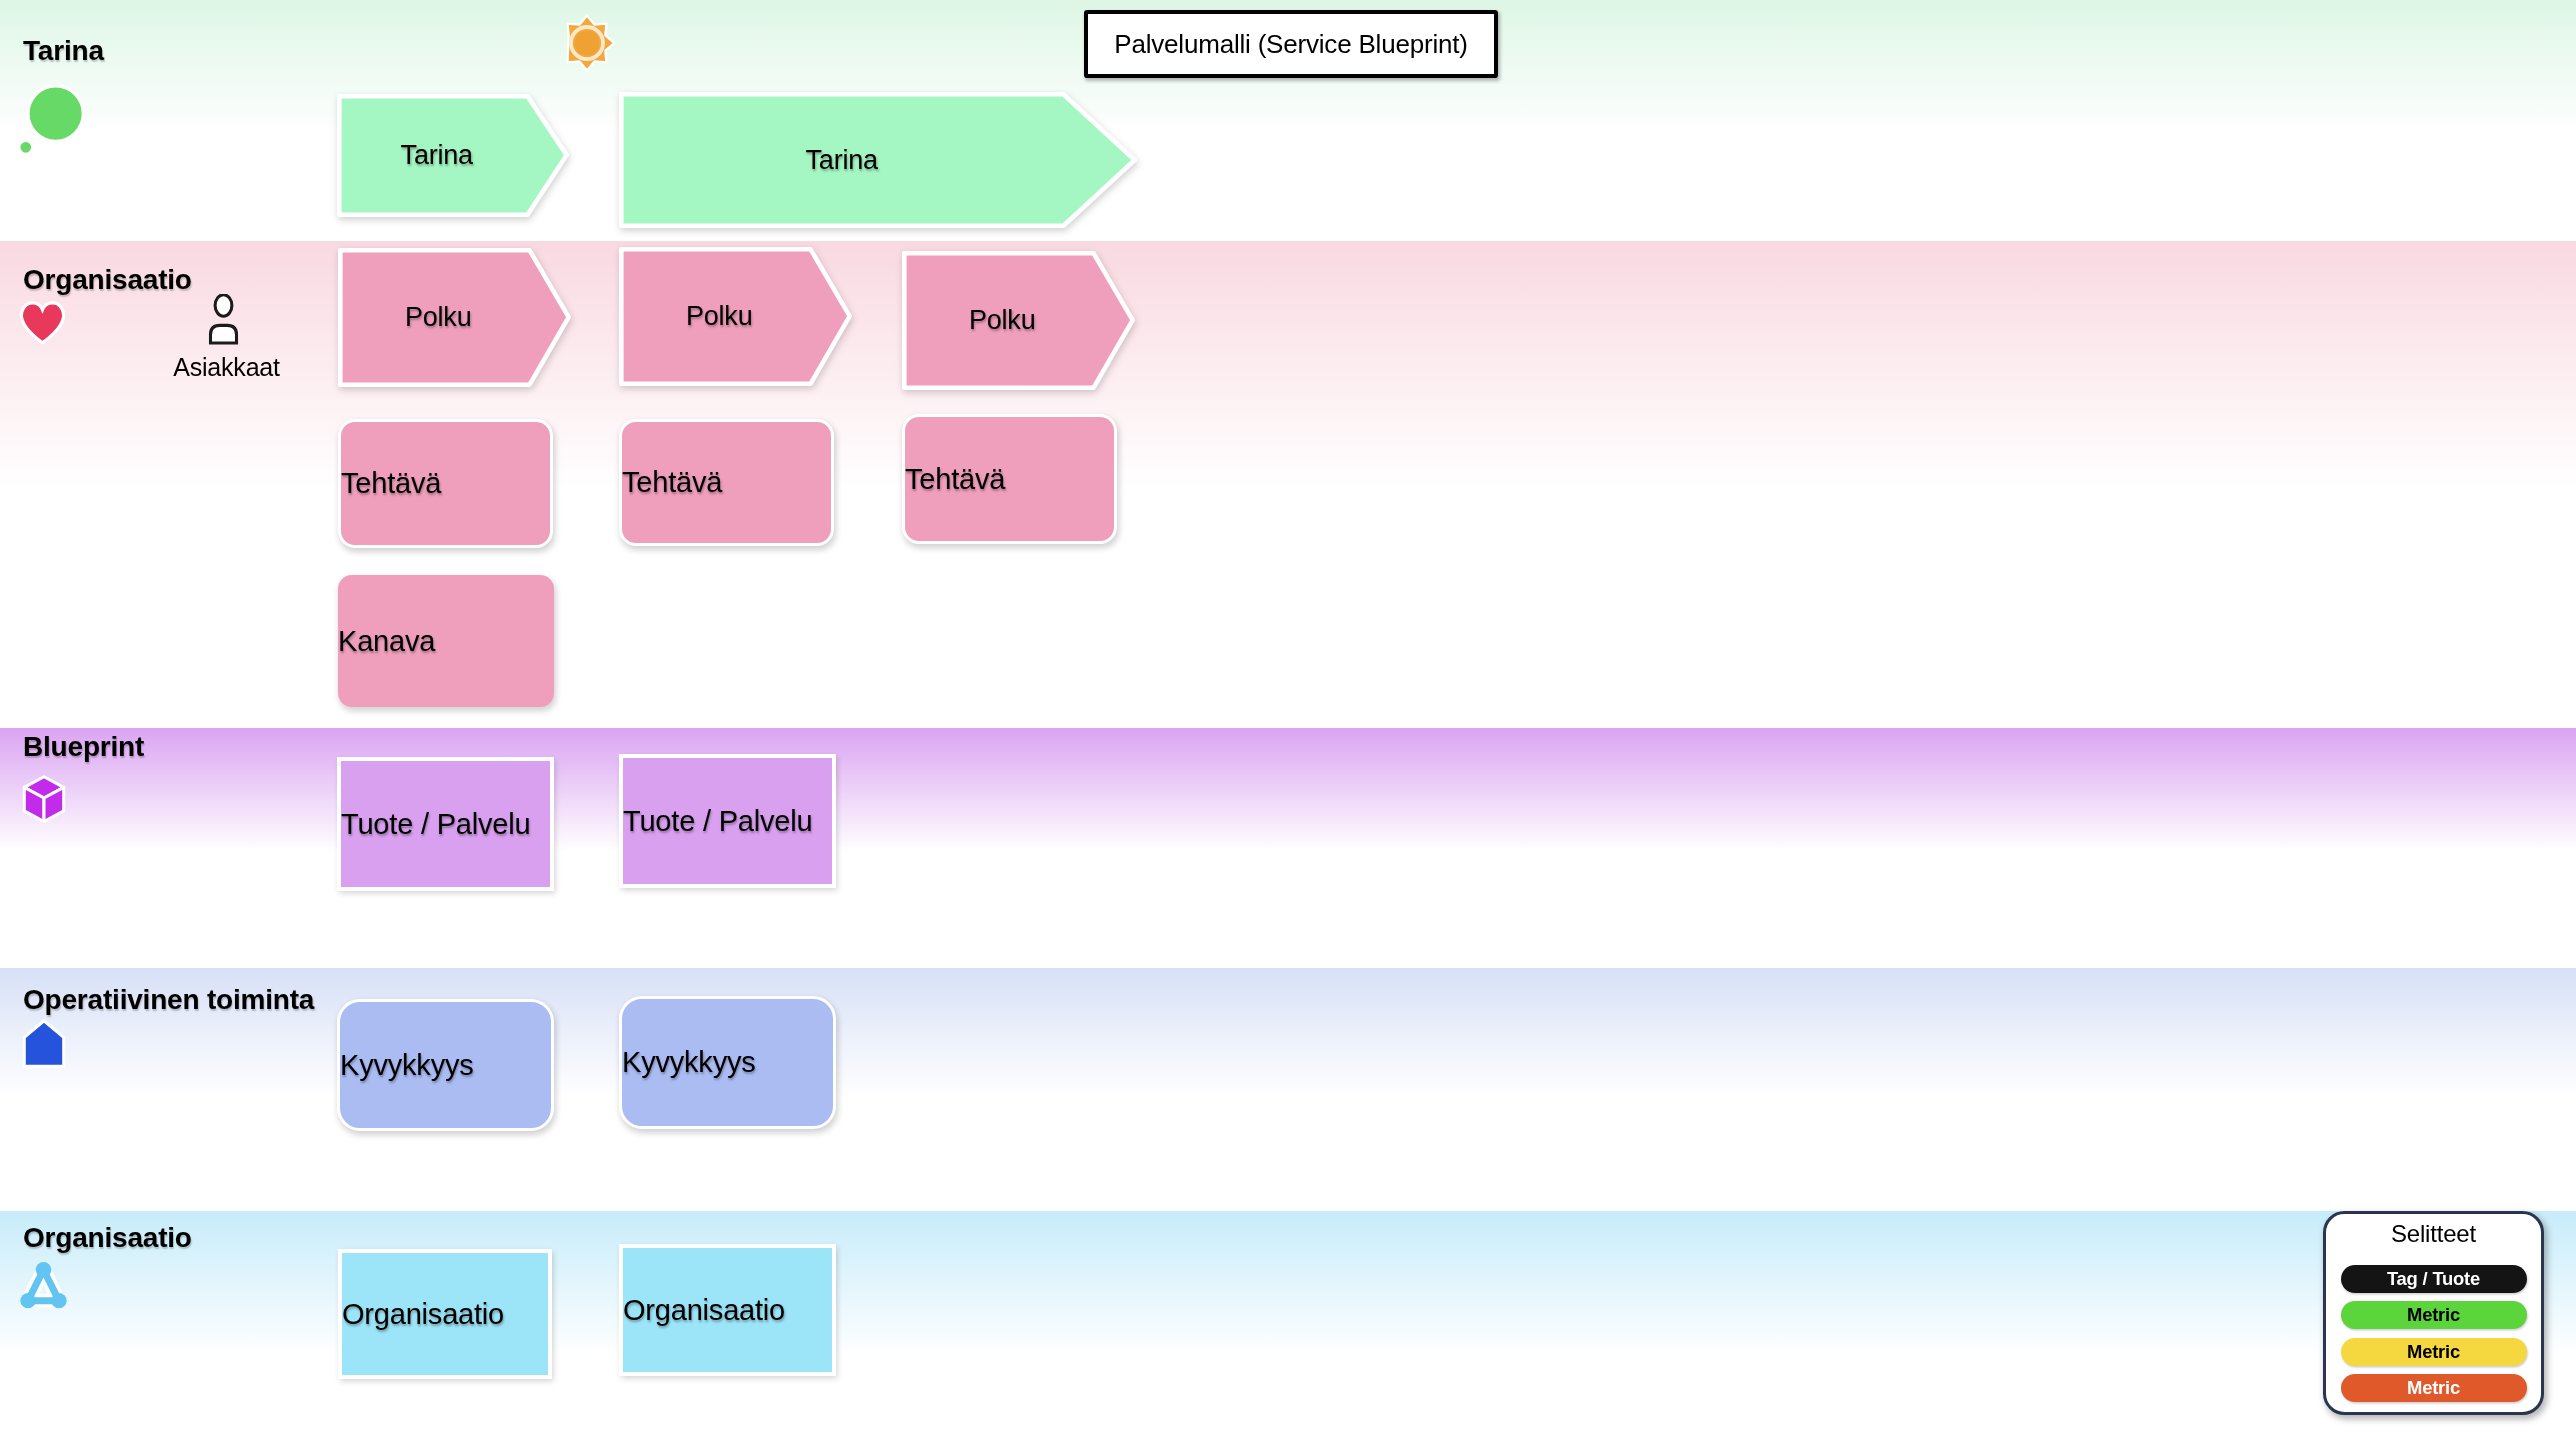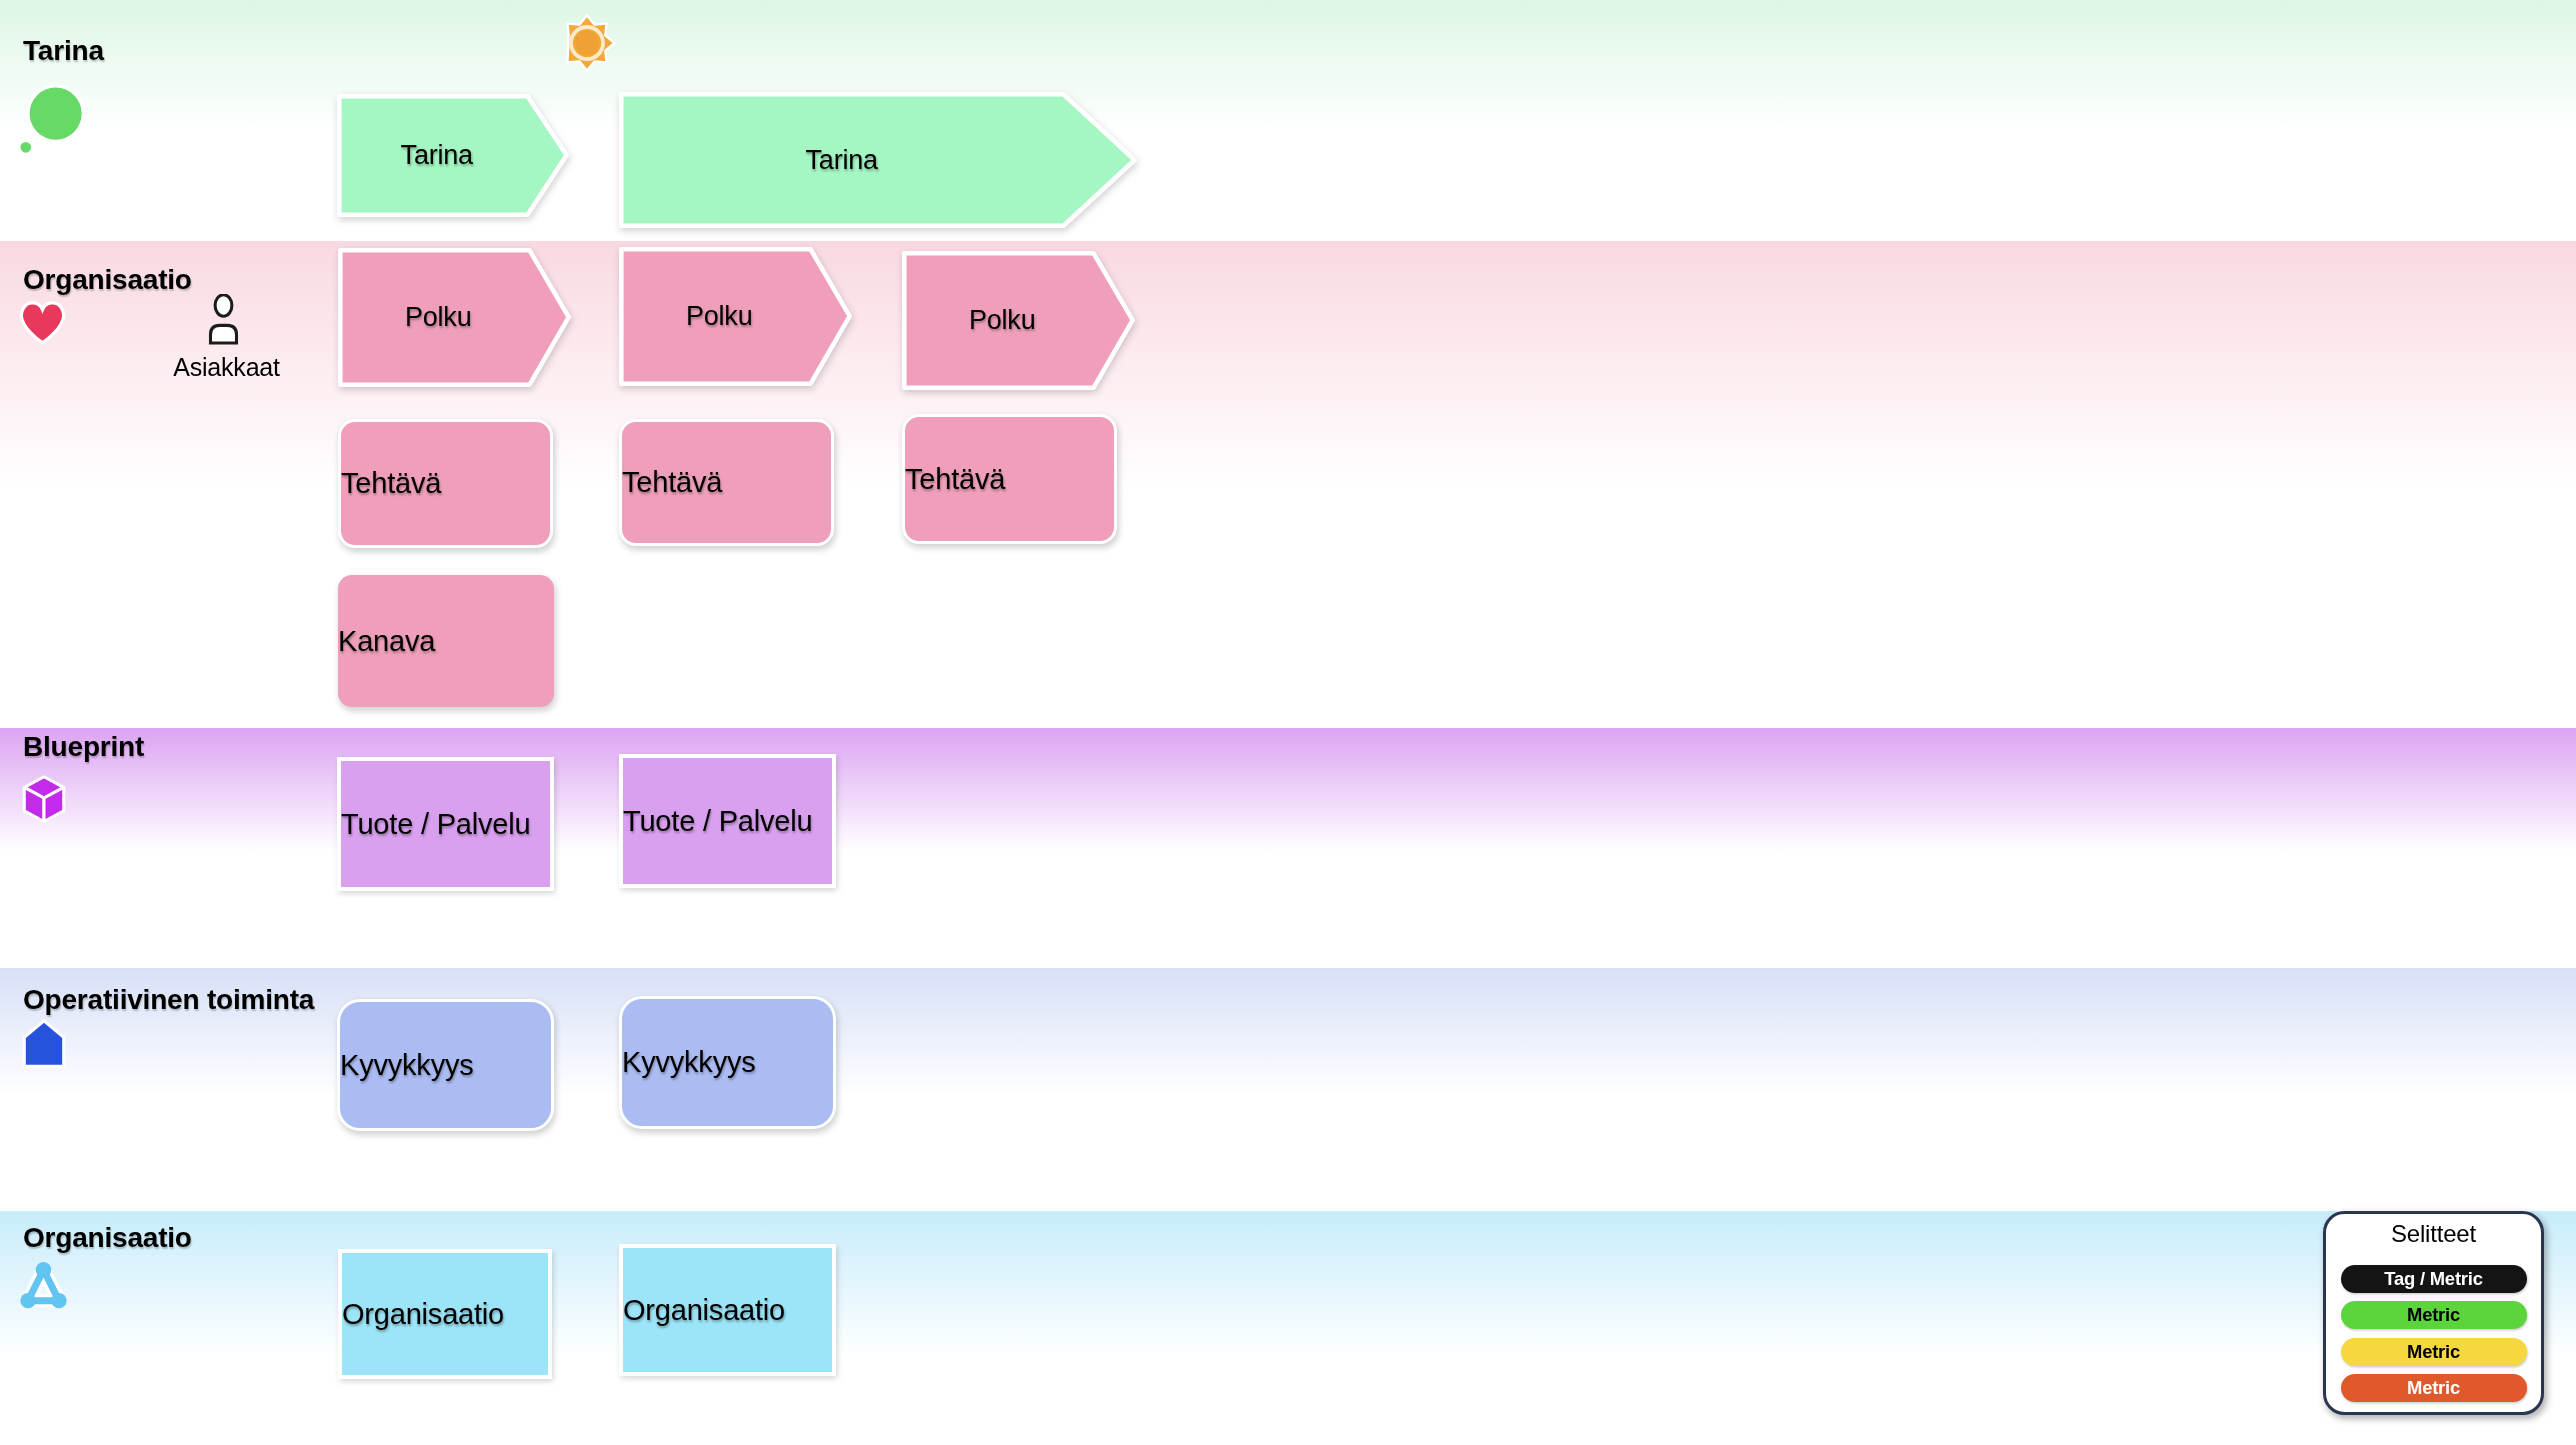--- a/index.html
+++ b/index.html
@@ -68,20 +68,23 @@
   <div class="lane lane-operatiivinen"></div>
   <div class="lane lane-organisaatio"></div>
 
   <svg class="abs" style="left:558px;top:14px;" width="58" height="58" viewBox="0 0 76 76">
     <polygon points="38,2 48,14 63.5,12.5 62,28 74,38 62,48 63.5,63.5 48,62 38,74 28,62 12.5,63.5 14,28 12.5,12.5 28,14" fill="#F2A83D" stroke="#ffffff" stroke-width="3" stroke-linejoin="round"></polygon>
     <circle cx="38" cy="38" r="21" fill="none" stroke="#FBE9C8" stroke-width="5"></circle>
     <circle cx="38" cy="38" r="16" fill="#EFA233"></circle>
   </svg>
 
 
+  <div class="hdr-title">
+    <span>Palvelumalli (Service Blueprint)</span>
+  </div>
 
   <div class="lane-label" style="left:23px;top:35px;">Tarina</div>
 
   <svg class="abs" style="left:14px;top:83px;" width="71" height="75" viewBox="0 0 92 98">
     <circle cx="54" cy="40" r="36" fill="#66D966" stroke="#ffffff" stroke-width="4"></circle>
     <circle cx="15" cy="84" r="9" fill="#66D966" stroke="#ffffff" stroke-width="4"></circle>
   </svg>
 
   <div class="arrow" style="left:337px;top:94px;width:232px;height:123px;">
     <svg viewBox="0 0 302 161" preserveAspectRatio="none">
@@ -194,21 +197,21 @@
   <div class="sticky cyan frame" style="left:338px;top:1249px;width:206px;height:122px;">
     <span class="lbl">Organisaatio</span>
   </div>
   <div class="sticky cyan frame" style="left:619px;top:1244px;width:209px;height:124px;">
     <span class="lbl">Organisaatio</span>
   </div>
 
   <div class="legend">
     <div class="legend-title">Selitteet</div>
     <div class="pill" style="background: rgb(20, 20, 20); color: rgb(255, 255, 255);">
-      <span>Tag / Metric</span>
+      <span>Tag / Tuote</span>
     </div>
     <div class="pill" style="background: rgb(91, 213, 59); color: rgb(0, 0, 0);">
       <span>Metric</span>
     </div>
     <div class="pill" style="background: rgb(245, 215, 63); color: rgb(0, 0, 0);">
       <span>Metric</span>
     </div>
     <div class="pill" style="background: rgb(224, 89, 42); color: rgb(255, 255, 255);">
       <span>Metric</span>
     </div>

